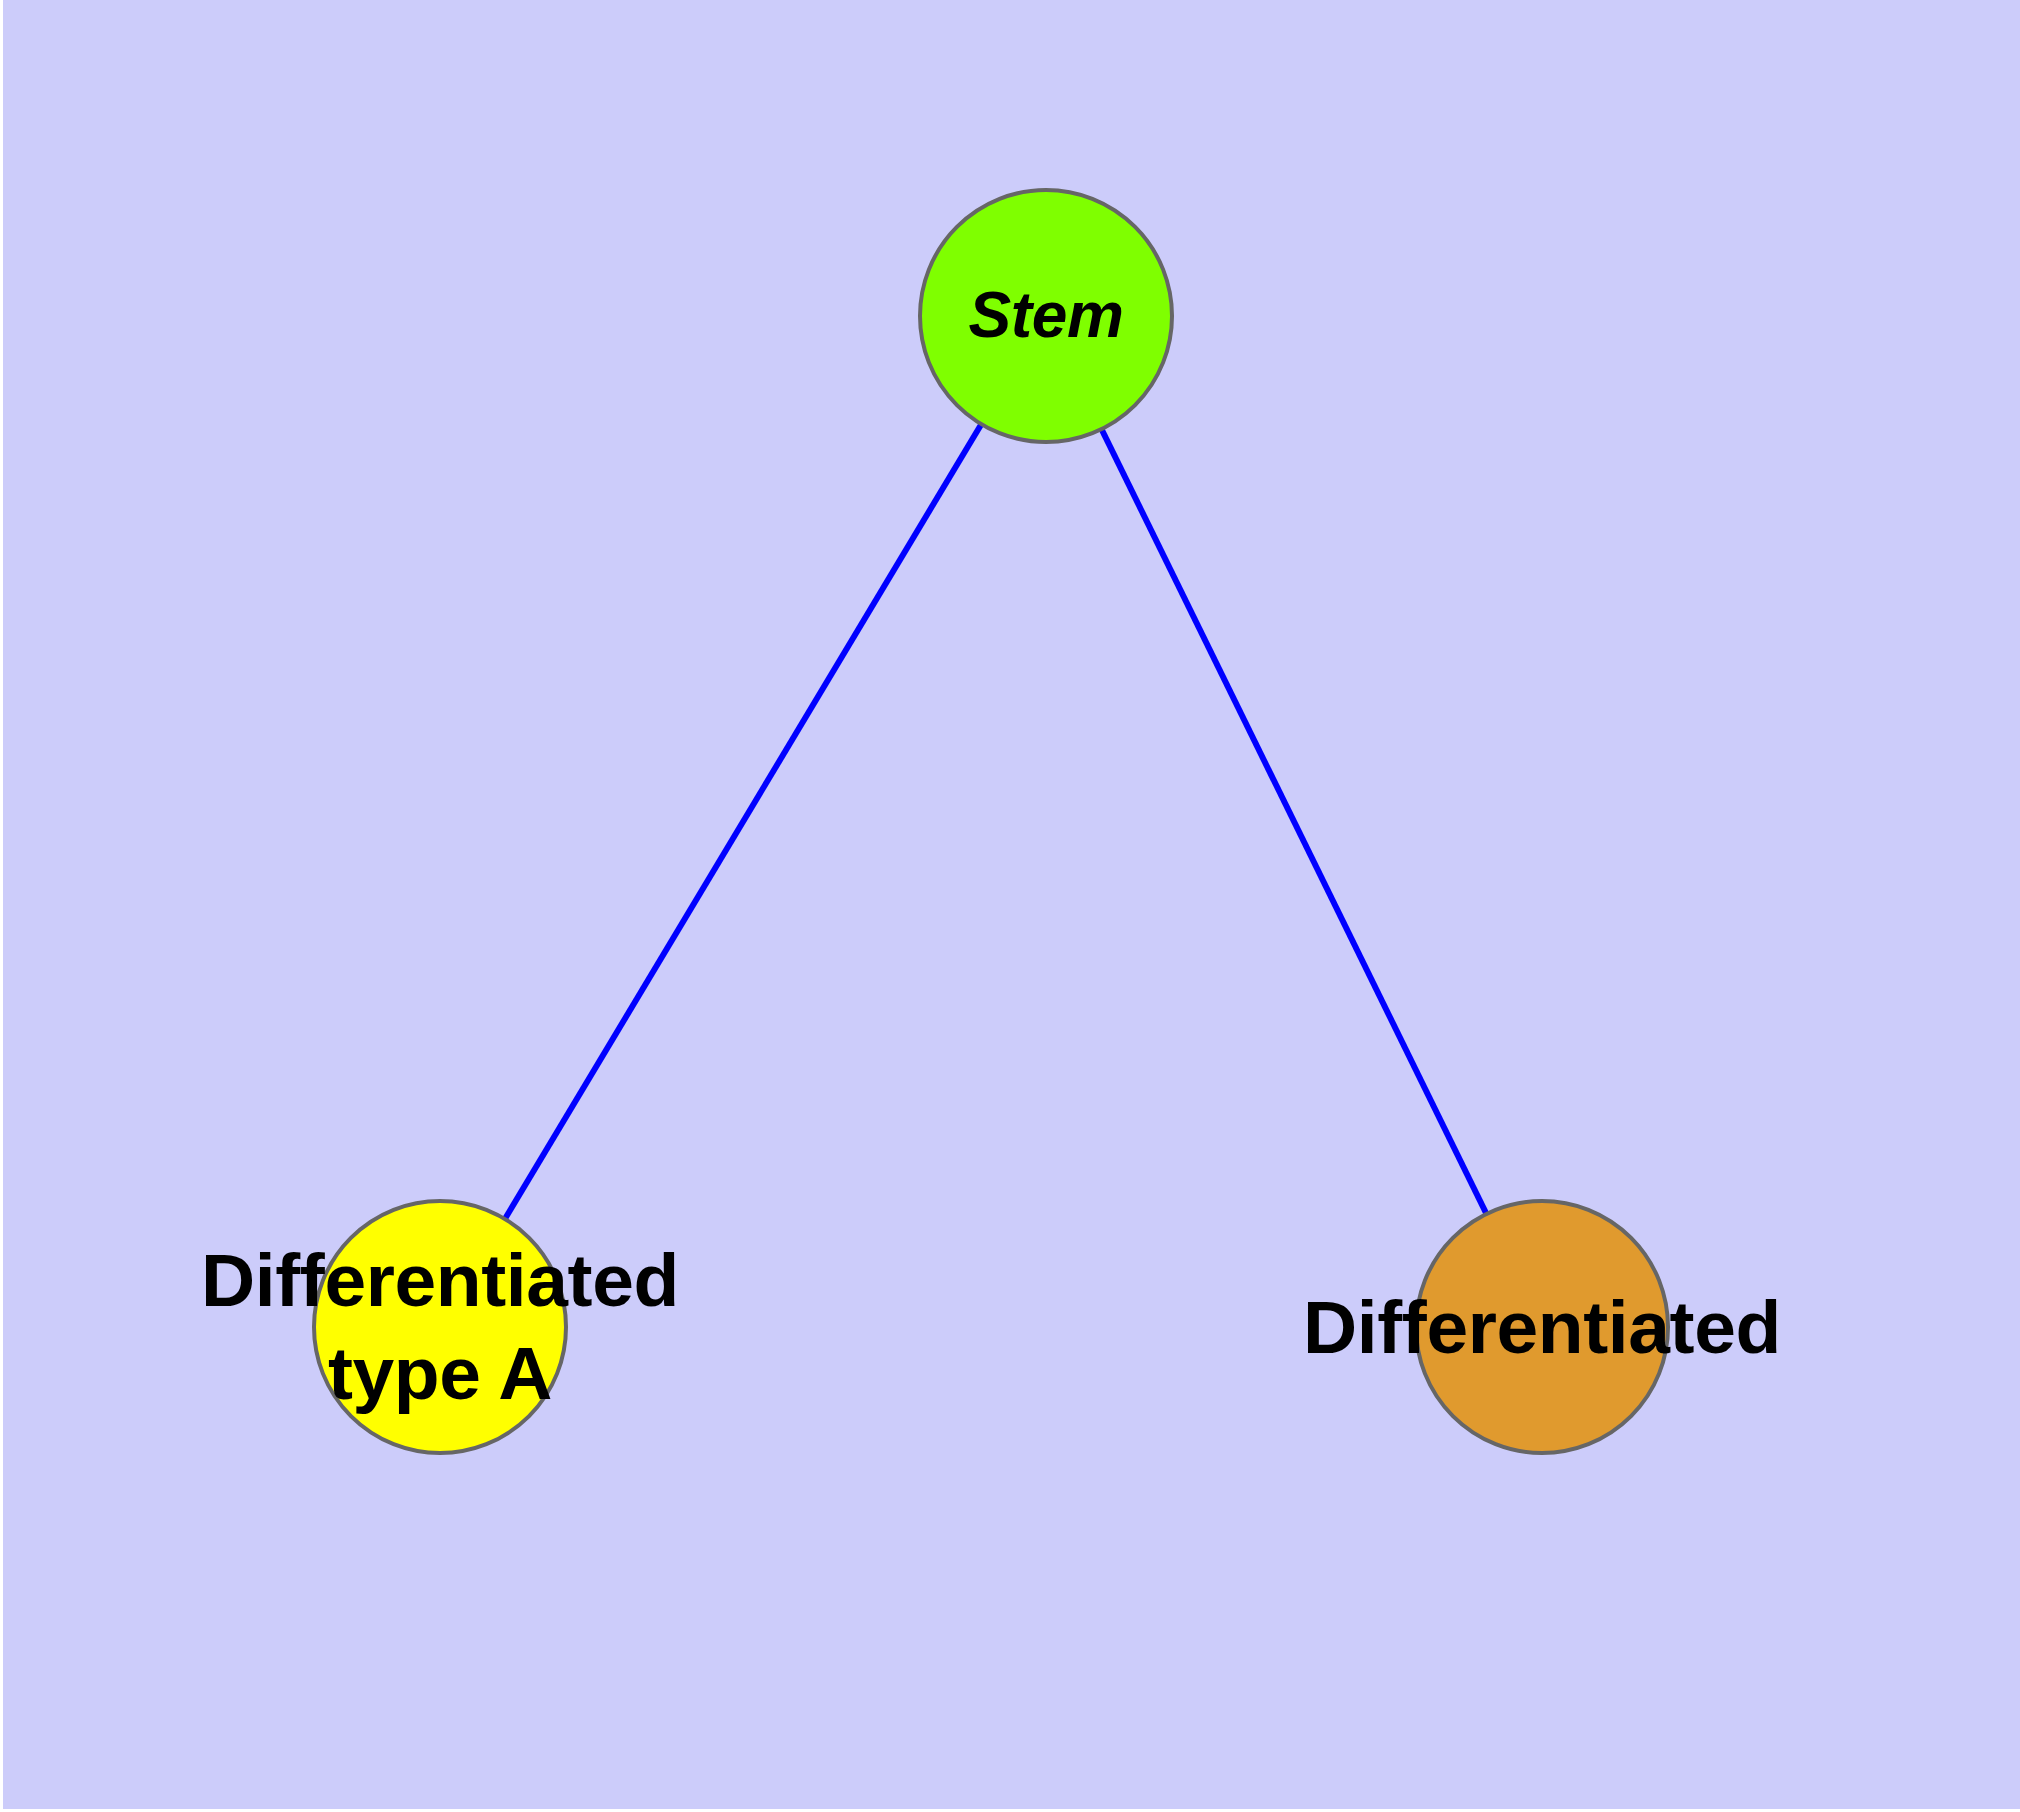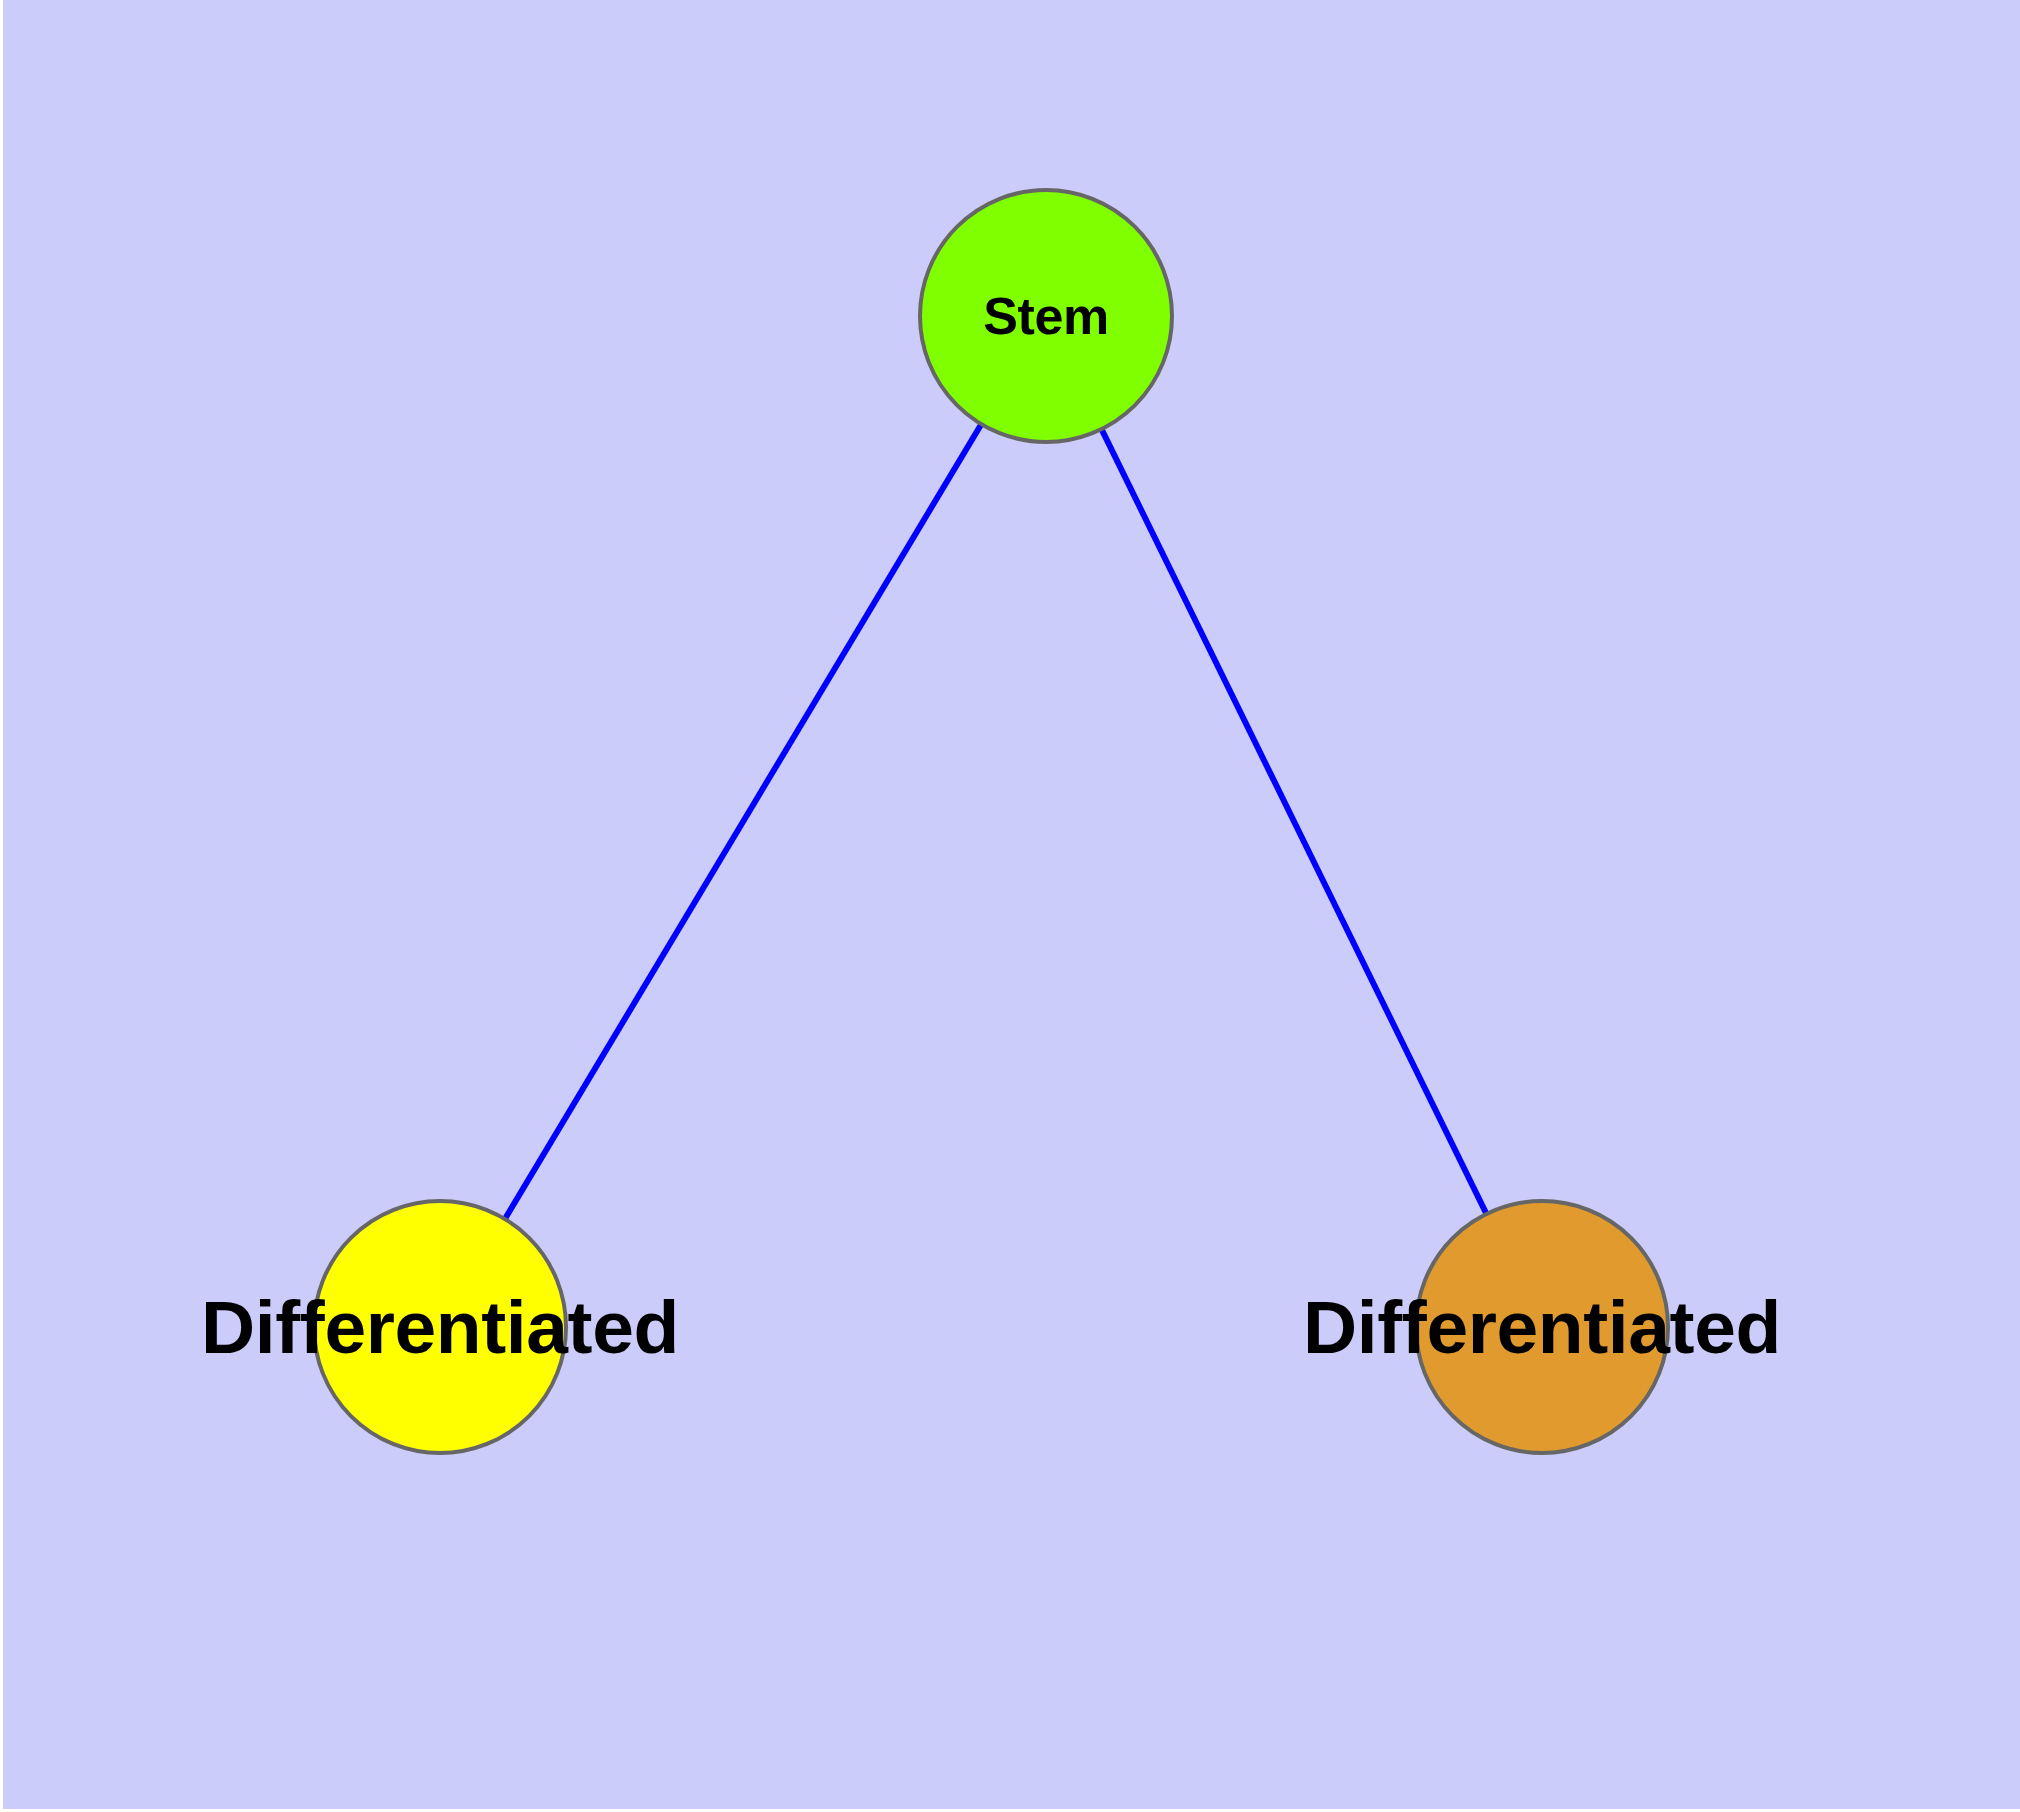--- a/index.html
+++ b/index.html
@@ -67,27 +67,27 @@
 
   <div id="plot-area"></div>
 
   <svg id="graph-svg" viewBox="0 0 2384 2138" preserveAspectRatio="none">
     <line x1="1234" y1="373" x2="519" y2="1566" stroke="#0000ff" stroke-width="7" stroke-linecap="butt"></line>
     <line x1="1234" y1="373" x2="1819" y2="1566" stroke="#0000ff" stroke-width="7" stroke-linecap="butt"></line>
   </svg>
 
   <div class="node-group" style="left:440px; top:1327px;">
     <div class="node-circle" style="width:256px; height:256px; background:#ffff00;"></div>
-    <div class="node-label" style="font-size:75px;"><span>Differentiated</span><br></div>
+    <div class="node-label" style="font-size:75px;"><span>Differentiated</span><br><span>type A</span></div>
   </div>
 
   <div class="node-group" style="left:1542px; top:1327px;">
     <div class="node-circle" style="width:256px; height:256px; background:#e09a2e;"></div>
     <div class="node-label" style="font-size:75px;"><span>Differentiated</span><br></div>
   </div>
 
   <div class="node-group" style="left:1046px; top:316px;">
     <div class="node-circle" style="width:256px; height:256px; background:#7fff00;"></div>
-    <div class="node-label" style="font-size:52px;">Stem</div>
+    <div class="node-label" style="font-size:64px;font-style:italic;">Stem</div>
   </div>
 
 </div>
 
 
 </body></html>

